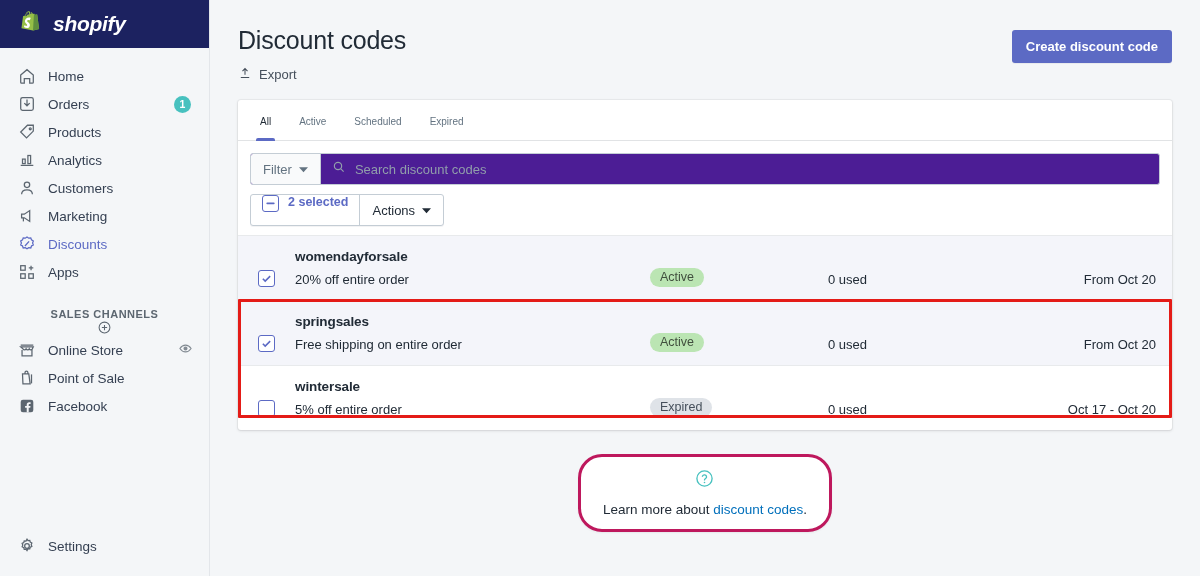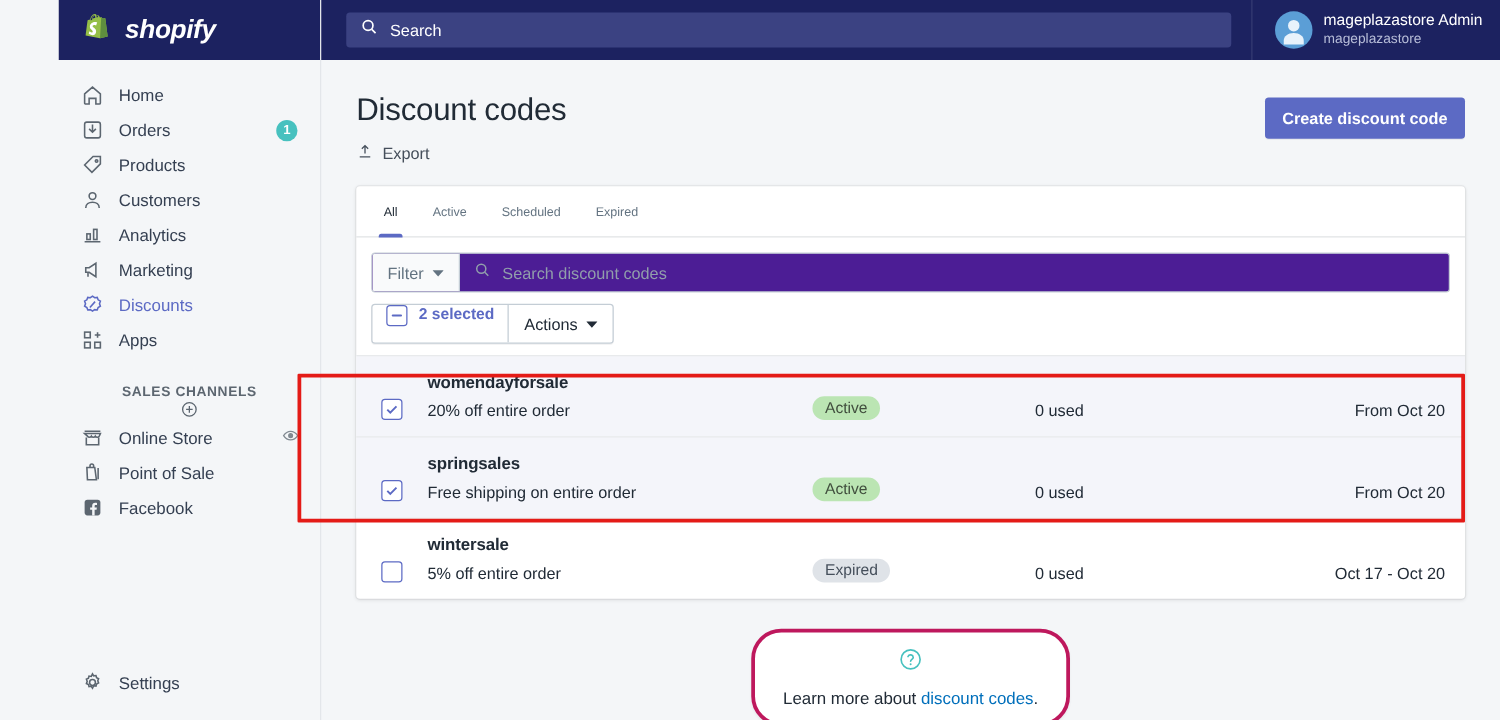--- a/index.html
+++ b/index.html
@@ -11,21 +11,20 @@
   }
   .app { position: relative; width: 1200px; height: 576px; display: flex; }
 
   
   .sidebar {
     width: 210px; height: 576px;
     background: #f4f6f8;
     border-right: 1px solid #e3e6ea;
     display: flex; flex-direction: column;
     flex: 0 0 210px;
-    margin-left: 47px;
   }
   .brand {
     height: 48px; background: #1c2260;
     display: flex; align-items: center; gap: 9px;
     padding-left: 18px;
   }
   .brand-logo { width: 26px; height: 28px; display: block; }
   .brand-word {
     color: #ffffff; font-size: 21px; font-weight: bold;
     font-style: italic; letter-spacing: -0.3px;
@@ -259,36 +258,36 @@
               <path d="M10.5 2.5H17v6.5l-7.5 7.5-6.5-6.5 7.5-7.5z"></path>
               <circle cx="13.6" cy="6.4" r="1.1"></circle>
             </svg>
         </span>
         <span class="lbl">Products</span>
       </div>
 
       <div class="nav-item">
         <span class="ico">
           <svg width="18" height="18" viewBox="0 0 20 20" fill="none" stroke="#5c6670" stroke-width="1.4">
-              <circle cx="10" cy="6.5" r="3"></circle>
-              <path d="M4 17c0-3.3 2.7-5 6-5s6 1.7 6 5"></path>
-            </svg>
-        </span>
-        <span class="lbl">Customers</span>
-      </div>
-
-      <div class="nav-item">
-        <span class="ico">
-          <svg width="18" height="18" viewBox="0 0 20 20" fill="none" stroke="#5c6670" stroke-width="1.4">
               <path d="M3 16h14"></path>
               <rect x="5" y="9" width="3" height="5"></rect>
               <rect x="11" y="5" width="3" height="9"></rect>
             </svg>
         </span>
         <span class="lbl">Analytics</span>
+      </div>
+
+      <div class="nav-item">
+        <span class="ico">
+          <svg width="18" height="18" viewBox="0 0 20 20" fill="none" stroke="#5c6670" stroke-width="1.4">
+              <circle cx="10" cy="6.5" r="3"></circle>
+              <path d="M4 17c0-3.3 2.7-5 6-5s6 1.7 6 5"></path>
+            </svg>
+        </span>
+        <span class="lbl">Customers</span>
       </div>
 
       <div class="nav-item">
         <span class="ico">
           <svg width="18" height="18" viewBox="0 0 20 20" fill="none" stroke="#5c6670" stroke-width="1.4">
               <path d="M4 8v4h3l6 4V4L7 8H4z"></path>
               <path d="M6 12v4"></path>
             </svg>
         </span>
         <span class="lbl">Marketing</span>
@@ -376,44 +375,20 @@
               <path d="M10 2.4l1.1 1.7 2-.3.5 1.9 1.8.9-.7 1.9.7 1.9-1.8.9-.5 1.9-2-.3L10 15.1l-1.1-1.7-2 .3-.5-1.9-1.8-.9.7-1.9-.7-1.9 1.8-.9.5-1.9 2 .3z"></path>
             </svg>
         </span>
         <span class="lbl">Settings</span>
       </div>
     </div>
   </aside>
 
   <div class="main">
 
-    <div class="topbar">
-      <div class="searchbox">
-        <span>
-          <svg width="15" height="15" viewBox="0 0 20 20" fill="none" stroke="#ffffff" stroke-width="1.8">
-              <circle cx="8.6" cy="8.6" r="5.2"></circle>
-              <path d="M12.6 12.6l4 4"></path>
-            </svg>
-        </span>
-        <span class="ph">Search</span>
-      </div>
-
-      <div class="user">
-        <span class="avatar">
-          <svg width="30" height="30" viewBox="0 0 30 30">
-              <circle cx="15" cy="11.5" r="4.6" fill="#e8f2fb"></circle>
-              <path d="M15 17.4c-4.6 0-8 2.6-8 6.1v3h16v-3c0-3.5-3.4-6.1-8-6.1z" fill="#e8f2fb"></path>
-            </svg>
-        </span>
-        <span class="user-txt">
-          <div class="user-name">mageplazastore Admin</div>
-          <div class="user-sub">mageplazastore</div>
-        </span>
-      </div>
-    </div>
 
     <div class="content">
 
       <div class="page-head">
         <div class="page-head-left">
           <h1 class="page-title">Discount codes</h1>
           <div class="export-link">
             <span>
               <svg width="14" height="14" viewBox="0 0 20 20" fill="none" stroke="#454f5b" stroke-width="1.5">
                   <path d="M10 3.6v9M6.4 7.2L10 3.6l3.6 3.6M4 16.4h12"></path>

